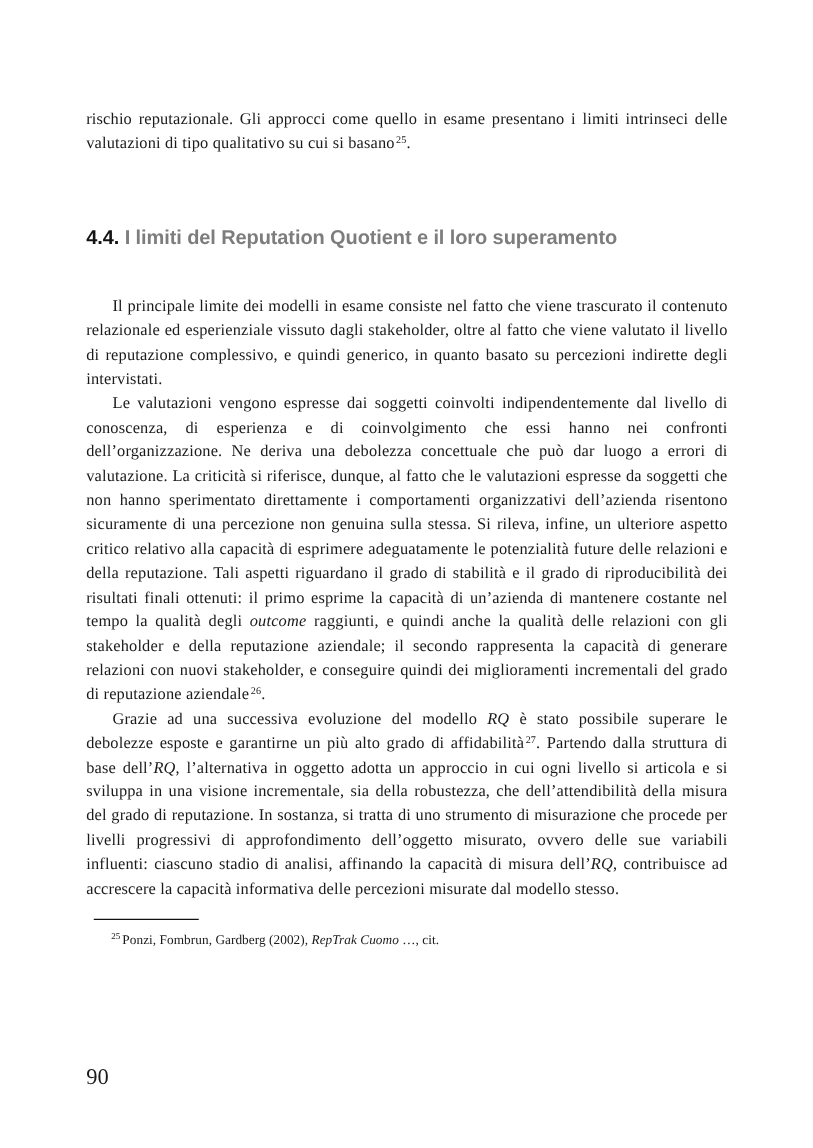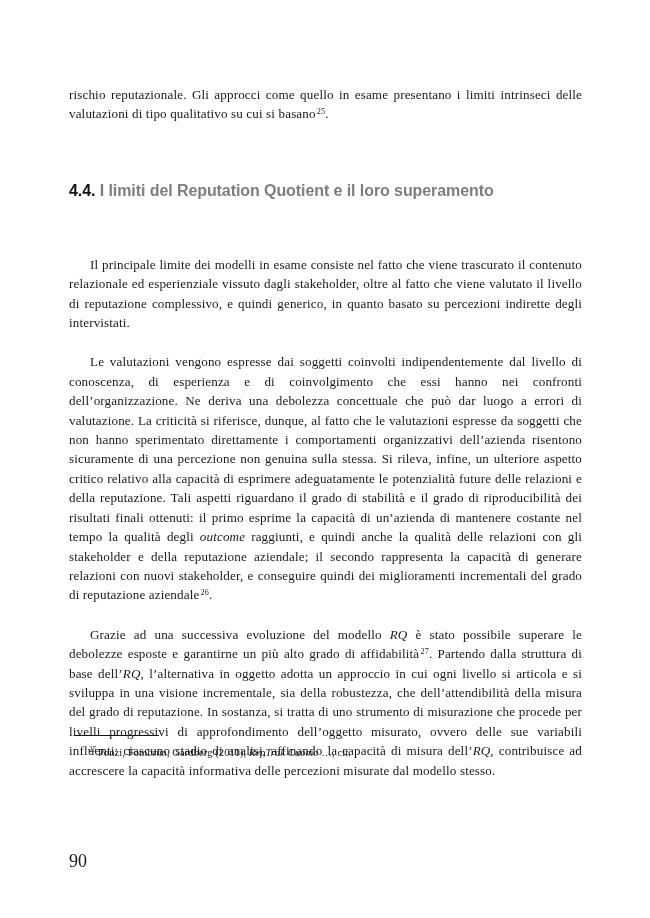--- a/index.html
+++ b/index.html
@@ -34,21 +34,21 @@
   p.body {
     margin: 0;
     font-size: 13.1px;
     line-height: 19.4px;
     text-align: justify;
     text-justify: inter-word;
     -webkit-hyphens: none;
     hyphens: none;
     letter-spacing: 0.01em;
   }
-  p.body.indent { text-indent: 21px; margin-top: 20px; }
+  p.body.indent { text-indent: 21px; }
   p.body.noindent { text-indent: 0; }
 
   .sec-heading {
     margin: 0;
     font-family: "Liberation Sans", "DejaVu Sans", sans-serif;
     font-size: 16px;
     font-weight: bold;
     line-height: 17px;
     color: #7d7d7d;
     letter-spacing: -0.005em;
@@ -132,19 +132,19 @@
         <p class="body indent"><span>Il principale limite dei modelli in esame consiste nel fatto che viene trascurato il contenuto relazionale ed esperienziale vissuto dagli stakeholder, oltre al fatto che viene valutato il livello di reputazione complessivo, e quindi generico, in quanto basato su percezioni indirette degli intervistati.</span></p>
         <p class="body indent"><span>Le valutazioni vengono espresse dai soggetti coinvolti indipendentemente dal livello di conoscenza, di esperienza e di coinvolgimento che essi hanno nei confronti dell’organizzazione. Ne deriva una debolezza concettuale che può dar luogo a errori di valutazione. La criticità si riferisce, dunque, al fatto che le valutazioni espresse da soggetti che non hanno sperimentato direttamente i comportamenti organizzativi dell’azienda risentono sicuramente di una percezione non genuina sulla stessa. Si rileva, infine, un ulteriore aspetto critico relativo alla capacità di esprimere adeguatamente le potenzialità future delle relazioni e della reputazione. Tali aspetti riguardano il grado di stabilità e il grado di riproducibilità dei risultati finali ottenuti: il primo esprime la capacità di un’azienda di mantenere costante nel tempo la qualità degli </span><em class="it">outcome</em><span> raggiunti, e quindi anche la qualità delle relazioni con gli stakeholder e della reputazione aziendale; il secondo rappresenta la capacità di generare relazioni con nuovi stakeholder, e conseguire quindi dei miglioramenti incrementali del grado di reputazione aziendale</span><sup class="fnref">26</sup><span>.</span></p>
         <p class="body indent"><span>Grazie ad una successiva evoluzione del modello </span><em class="it">RQ</em><span> è stato possibile superare le debolezze esposte e garantirne un più alto grado di affidabilità</span><sup class="fnref">27</sup><span>. Partendo dalla struttura di base dell’</span><em class="it">RQ</em><span>, l’alternativa in oggetto adotta un approccio in cui ogni livello si articola e si sviluppa in una visione incrementale, sia della robustezza, che dell’attendibilità della misura del grado di reputazione. In sostanza, si tratta di uno strumento di misurazione che procede per livelli progressivi di approfondimento dell’oggetto misurato, ovvero delle sue variabili influenti: ciascuno stadio di analisi, affinando la capacità di misura dell’</span><em class="it">RQ</em><span>, contribuisce ad accrescere la capacità informativa delle percezioni misurate dal modello stesso.</span></p>
       </div>
 
   </div>
 
   <div class="footnote-area">
     <hr class="fn-rule">
     <div class="footnotes" id="footnote-host">
-        <p class="footnote"><sup class="fnnum">25</sup><span>Ponzi, Fombrun, Gardberg (2011), </span><em class="it">RepTrak Cuomo</em><span> …, cit.</span></p>
+        <p class="footnote"><sup class="fnnum">25</sup><span>Ponzi, Fombrun, Gardberg (2002), </span><em class="it">RepTrak Cuomo</em><span> …, cit.</span></p>
       </div>
   </div>
 
   <div class="page-number">90</div>
 
 </div>
 
 </body></html>

